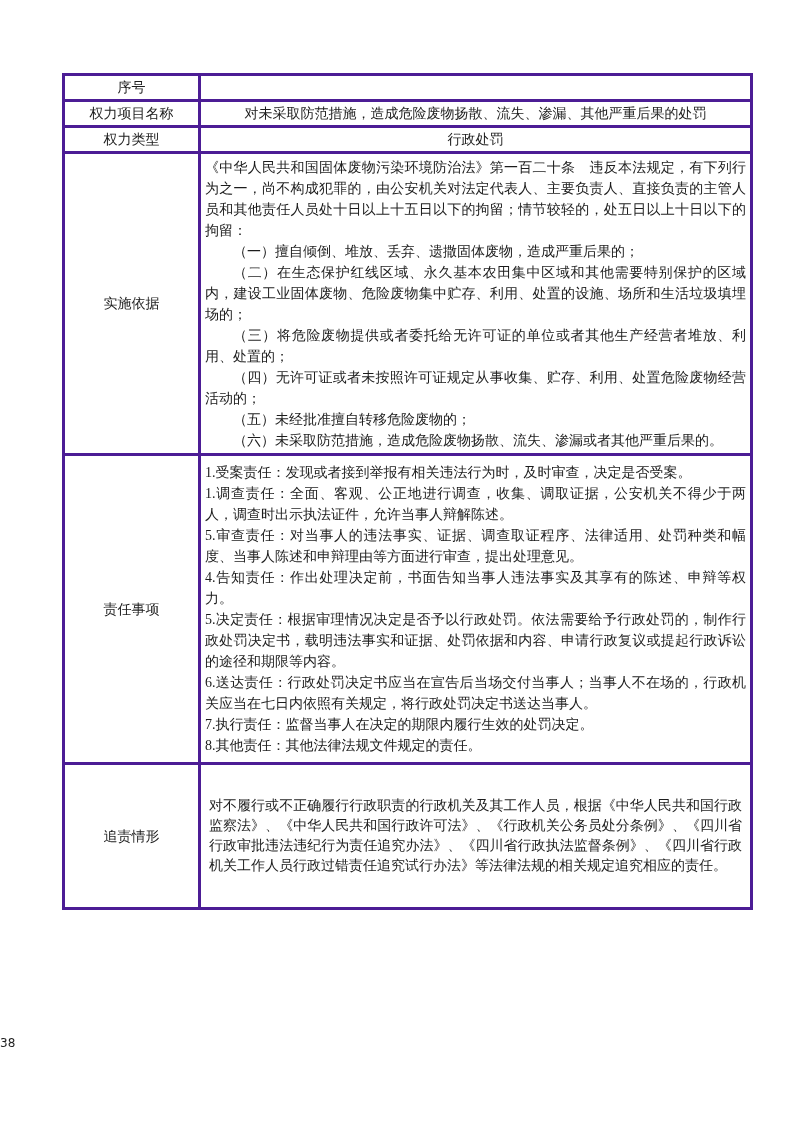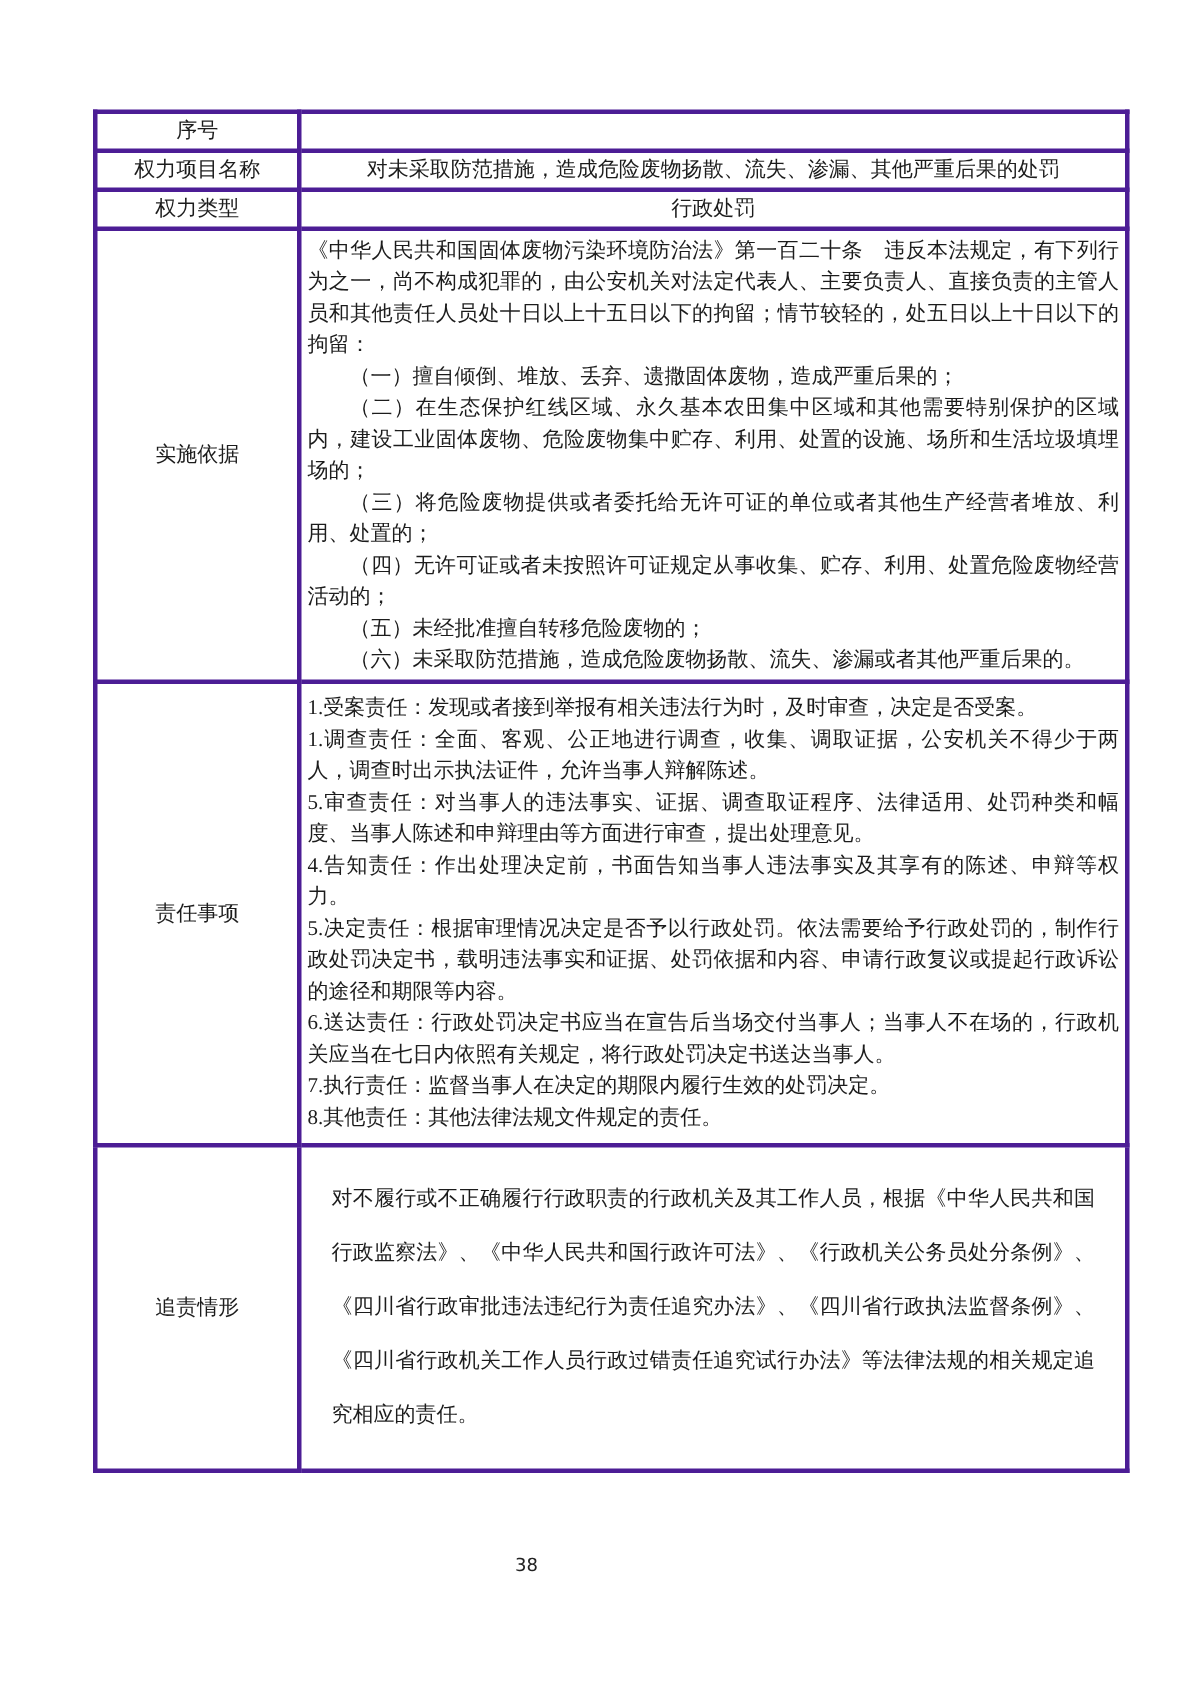--- a/index.html
+++ b/index.html
@@ -62,34 +62,33 @@
   }
   .duties-cell p {
     margin: 0;
     text-align: justify;
   }
   .accountability-cell {
     vertical-align: middle;
     padding: 8px 8px;
   }
   .accountability-cell p {
-    margin: 16px;
-    line-height: 36px;
+    margin: 4px;
+    line-height: 20px;
     text-align: justify;
   }
   .row-basis { height: 302px; }
   .row-duties { height: 309px; }
   .row-accountability { height: 145px; }
   .row-phone { height: 25px; }
   .page-number {
     position: absolute;
     left: 0;
     width: 702px;
     top: 1036px;
-    text-align: center;
     font-family: "DejaVu Sans", "Liberation Sans", sans-serif;
     font-size: 12px;
     color: #222222;
   }
 </style>
 </head>
 <body>
 
 <table class="doc-table">
   <tbody>

